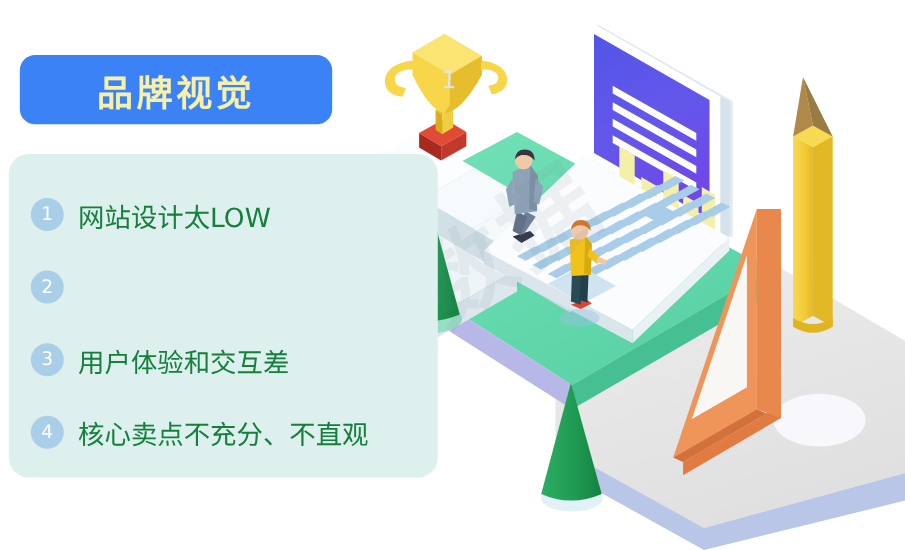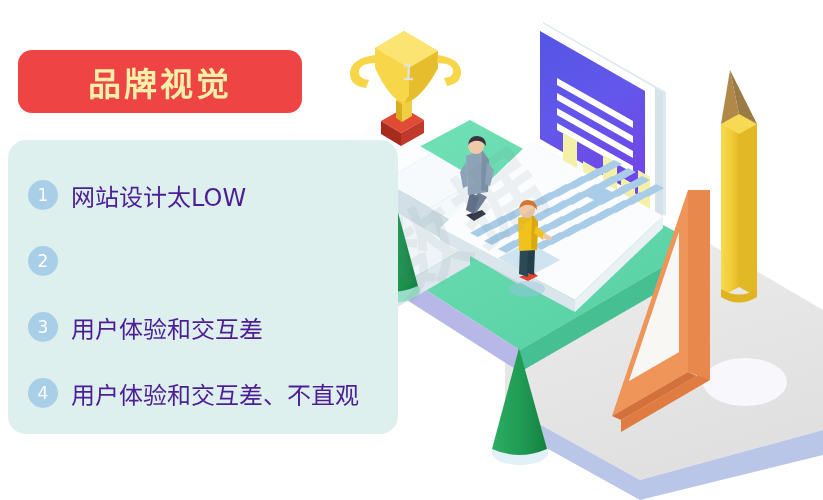--- a/index.html
+++ b/index.html
@@ -28,21 +28,21 @@
   }
 
   
   #title-badge {
     position: absolute;
     left: 18px;
     top: 50px;
     width: 284px;
     height: 63px;
     border-radius: 14px;
-    background: #ef4444;
+    background: #3b82f6;
     display: flex;
     align-items: center;
     justify-content: center;
     box-sizing: border-box;
   }
   #title-badge .badge-text {
     color: #f7f0a8;
     font-size: 33px;
     font-weight: bold;
     letter-spacing: 3px;
@@ -72,21 +72,21 @@
     border-radius: 50%;
     background: #a9cee8;
     color: #ffffff;
     font-size: 17px;
     line-height: 30px;
     text-align: center;
     font-family: "DejaVu Sans", "Liberation Sans", sans-serif;
   }
   .point-text {
     margin-left: 13px;
-    color: #4c1d95;
+    color: #15803d;
     font-size: 24px;
     font-family: "DejaVu Sans", "Liberation Sans", sans-serif;
     white-space: nowrap;
   }
 
   
   #watermark {
     position: absolute;
     left: 255px;
     top: 210px;
@@ -340,18 +340,18 @@
       <span class="point-num">2</span>
     </div>
 
     <div class="point-row">
       <span class="point-num">3</span>
       <span class="point-text">用户体验和交互差</span>
     </div>
 
     <div class="point-row">
       <span class="point-num">4</span>
-      <span class="point-text">用户体验和交互差、不直观</span>
+      <span class="point-text">核心卖点不充分、不直观</span>
     </div>
 
   </div>
 
 </div>
 
 </body></html>

